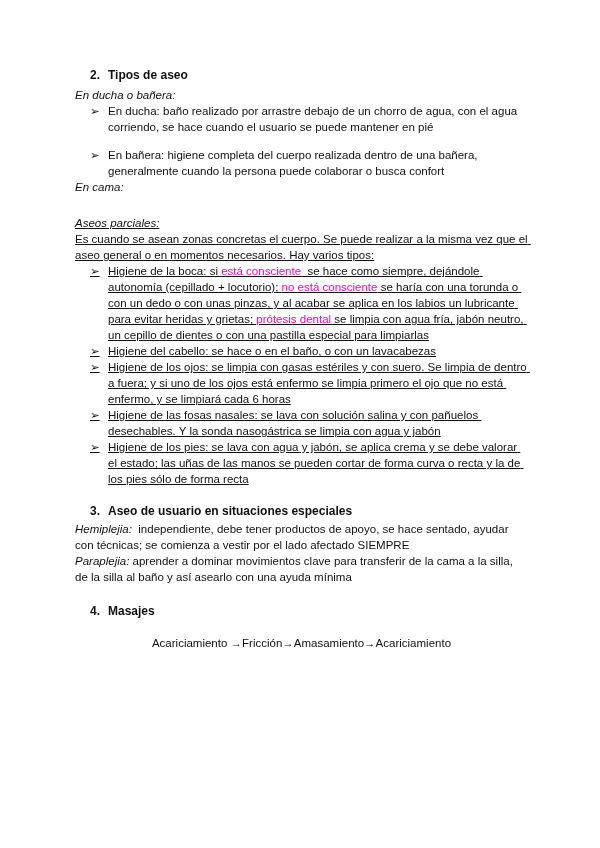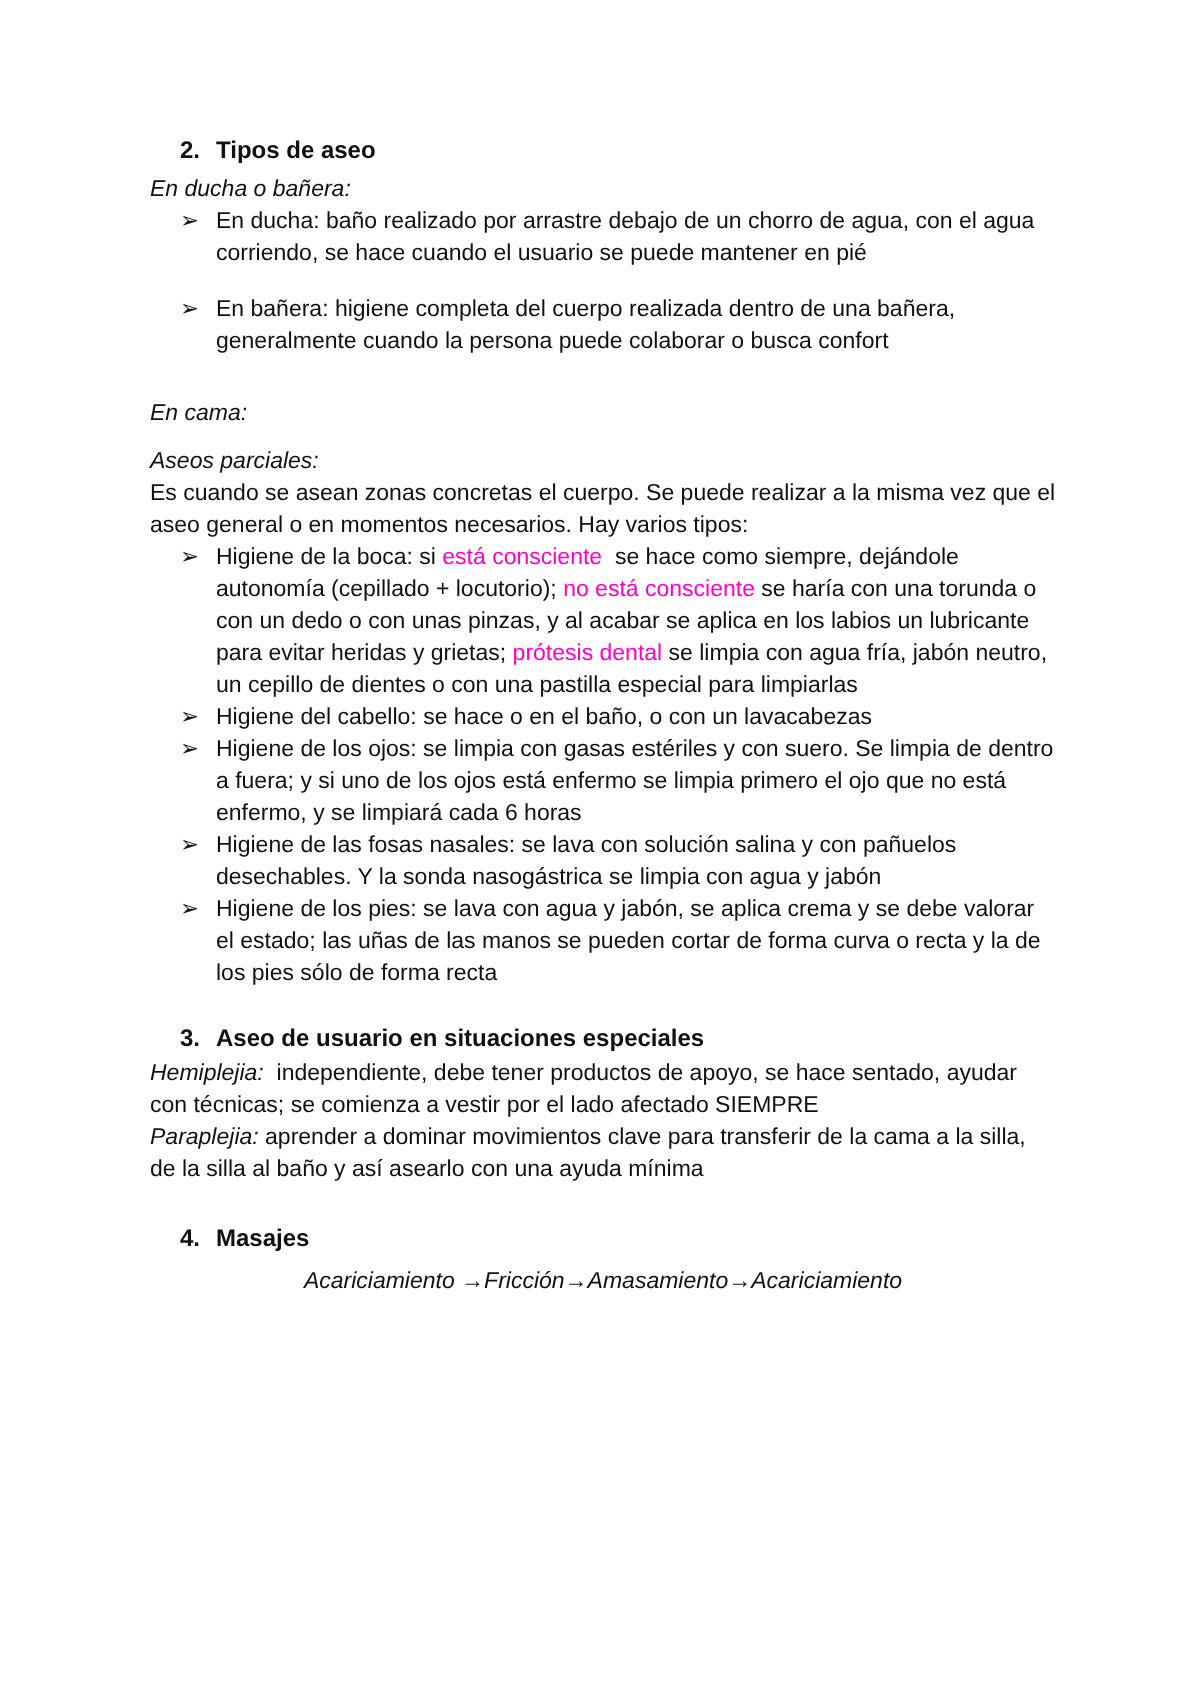--- a/index.html
+++ b/index.html
@@ -30,25 +30,25 @@
   .h3 { margin-top: 16px; margin-bottom: 2px; }
   .h4 { margin-top: 18px; }
   em.lead { font-style: italic; text-align: center; }
   p.body-par { white-space: pre-wrap; }
   ul.arrow-list { list-style: none; }
   ul.arrow-list li { display: flex; }
   ul.arrow-list li { padding-left: 15px; }
   ul.arrow-list .marker { width: 18px; flex-shrink: 0; }
   ul.arrow-list .btext { flex: 1; white-space: pre-wrap; }
   ul.spaced li + li { margin-top: 12px; }
-  .block-en-cama { margin-top: 20px; }
-  .block-aseos { margin-top: 8px; }
+  .block-en-cama { }
+  .block-aseos { margin-top: 20px; text-decoration: underline; }
   .pink { color: var(--highlight-color, #ff00cc); }
   .situacion { white-space: pre-wrap; }
-  .massage-line { margin-top: 6px; text-align: center; font-style: italic; }
+  .massage-line { margin-top: 16px; text-align: center; }
 </style>
 </head>
 <body>
 
 <div class="page">
 
   <div class="heading h2">
     <span class="hnum">2.</span>
     <span>Tipos de aseo</span>
   </div>

